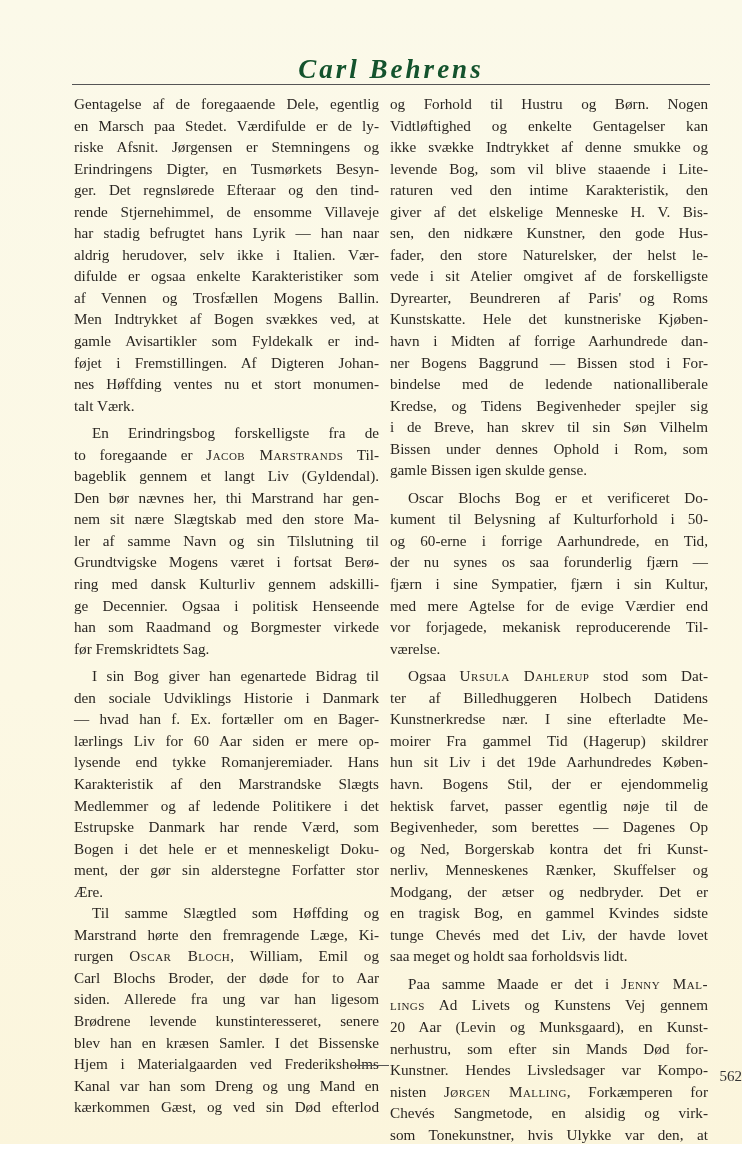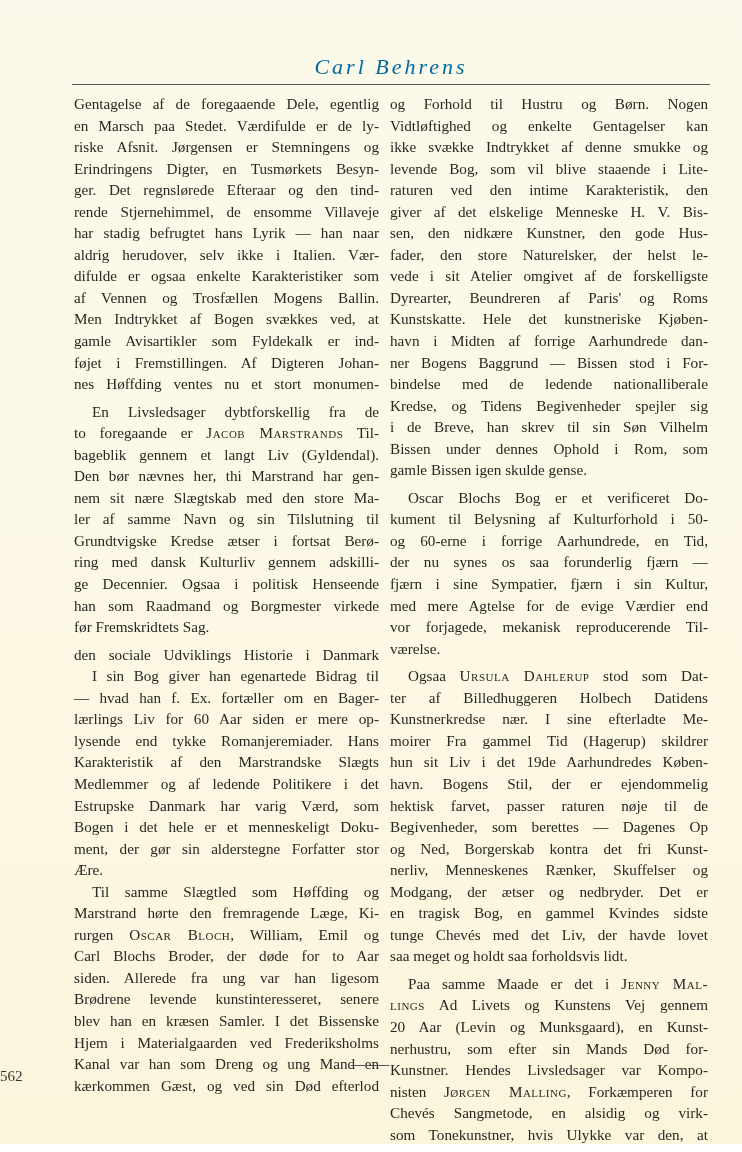--- a/index.html
+++ b/index.html
@@ -12,43 +12,43 @@
   }
   .page-bg {
     position: absolute; inset: 0;
     background: linear-gradient(180deg, #fbf9e9 0%, #fcf8e4 60%, #fbf5dc 100%);
   }
   .bottom-strip {
     position: absolute; left: 0; right: 0; bottom: 0; height: 8px; background: #ffffff;
   }
   .running-head {
     position: absolute; left: 72px; width: 638px; top: 54px;
-    text-align: center; font-style: italic; font-size: 22px;
-    letter-spacing: 3px; color: #0369a1;
+    text-align: center; font-style: italic; font-size: 27px;
+    letter-spacing: 3px; color: #14532d; font-weight: bold;
   }
   .head-rule {
     position: absolute; left: 72px; width: 638px; top: 84px;
     height: 0; border-top: 1.2px solid #555;
   }
   .col {
     position: absolute; top: 93px;
     font-size: 15.2px; line-height: 21.55px;
     text-align: justify;
   }
   .col-left { left: 74px; width: 305px; }
   .col-right { left: 390px; width: 318px; }
   .line { display: block; text-align: justify; text-align-last: justify; white-space: nowrap; height: 21.55px; overflow: visible; }
   .line.last { text-align-last: left; }
   .indent { padding-left: 18px; }
   .gap { height: 6px; }
   .sc { font-variant: small-caps; letter-spacing: 0.5px; margin-top: 16px; }
   .it { }
   .page-number {
     position: absolute; left: 0; width: 742px; top: 1068px;
-    text-align: left; font-size: 15px; color: #333;
+    text-align: right; font-size: 15px; color: #333;
   }
   .pn-rule {
     position: absolute; left: 351px; width: 38px; top: 1065px;
     border-top: 1px solid #555;
   }
 </style>
 </head>
 <body>
 
 <div class="page-bg"></div>
@@ -64,41 +64,42 @@
     <span class="line"><span>ger. Det regnslørede Efteraar og den tind-</span></span>
     <span class="line"><span>rende Stjernehimmel, de ensomme Villaveje</span></span>
     <span class="line"><span>har stadig befrugtet hans Lyrik — han naar</span></span>
     <span class="line"><span>aldrig herudover, selv ikke i Italien. Vær-</span></span>
     <span class="line"><span>difulde er ogsaa enkelte Karakteristiker som</span></span>
     <span class="line"><span>af Vennen og Trosfællen Mogens Ballin.</span></span>
     <span class="line"><span>Men Indtrykket af Bogen svækkes ved, at</span></span>
     <span class="line"><span>gamle Avisartikler som Fyldekalk er ind-</span></span>
     <span class="line"><span>føjet i Fremstillingen. Af Digteren Johan-</span></span>
     <span class="line"><span>nes Høffding ventes nu et stort monumen-</span></span>
+    <span class="line last"><span>talt Værk.</span></span>
     <div class="gap"></div>
-    <span class="line indent"><span>En Livsledsager dybtforskellig fra de</span></span>
+    <span class="line indent"><span>En Erindringsbog forskelligste fra de</span></span>
     <span class="line"><span>to foregaande er </span><span class="sc">Jacob Marstrands</span><span class="it"> Til-</span></span>
     <span class="line"><span class="it">bageblik gennem et langt Liv</span><span> (Gyldendal).</span></span>
     <span class="line"><span>Den bør nævnes her, thi Marstrand har gen-</span></span>
     <span class="line"><span>nem sit nære Slægtskab med den store Ma-</span></span>
     <span class="line"><span>ler af samme Navn og sin Tilslutning til</span></span>
-    <span class="line"><span>Grundtvigske Kredse ætser i fortsat Berø-</span></span>
+    <span class="line"><span>Grundtvigske Mogens været i fortsat Berø-</span></span>
     <span class="line"><span>ring med dansk Kulturliv gennem adskilli-</span></span>
     <span class="line"><span>ge Decennier.  Ogsaa i politisk Henseende</span></span>
     <span class="line"><span>han som Raadmand og Borgmester virkede</span></span>
     <span class="line last"><span>før Fremskridtets Sag.</span></span>
     <div class="gap"></div>
+    <span class="line indent"><span>I sin Bog giver han egenartede Bidrag til</span></span>
     <span class="line"><span>den sociale Udviklings Historie i Danmark</span></span>
-    <span class="line indent"><span>I sin Bog giver han egenartede Bidrag til</span></span>
     <span class="line"><span>— hvad han f. Ex. fortæller om en Bager-</span></span>
     <span class="line"><span>lærlings Liv for 60 Aar siden er mere op-</span></span>
     <span class="line"><span>lysende end tykke Romanjeremiader.  Hans</span></span>
     <span class="line"><span>Karakteristik af den Marstrandske Slægts</span></span>
     <span class="line"><span>Medlemmer og af ledende Politikere i det</span></span>
-    <span class="line"><span>Estrupske Danmark har varig Værd, som</span></span>
+    <span class="line"><span>Estrupske Danmark har rende Værd, som</span></span>
     <span class="line"><span>Bogen i det hele er et menneskeligt Doku-</span></span>
     <span class="line"><span>ment, der gør sin alderstegne Forfatter stor</span></span>
     <span class="line last"><span>Ære.</span></span>
     <span class="line indent"><span>Til samme Slægtled som Høffding og</span></span>
     <span class="line"><span>Marstrand hørte den fremragende Læge, Ki-</span></span>
     <span class="line"><span>rurgen </span><span class="sc">Oscar Bloch</span><span>, William, Emil og</span></span>
     <span class="line"><span>Carl Blochs Broder, der døde for to Aar</span></span>
     <span class="line"><span>siden. Allerede fra ung var han ligesom</span></span>
     <span class="line"><span>Brødrene levende kunstinteresseret, senere</span></span>
     <span class="line"><span>blev han en kræsen Samler. I det Bissenske</span></span>
@@ -134,21 +135,21 @@
     <span class="line"><span>med mere Agtelse for de evige Værdier end</span></span>
     <span class="line"><span>vor forjagede, mekanisk reproducerende Til-</span></span>
     <span class="line last"><span>værelse.</span></span>
     <div class="gap"></div>
     <span class="line indent"><span>Ogsaa </span><span class="sc">Ursula Dahlerup</span><span> stod som Dat-</span></span>
     <span class="line"><span>ter af Billedhuggeren Holbech Datidens</span></span>
     <span class="line"><span>Kunstnerkredse nær. I sine efterladte Me-</span></span>
     <span class="line"><span>moirer </span><span class="it">Fra gammel Tid</span><span> (Hagerup) skildrer</span></span>
     <span class="line"><span>hun sit Liv i det 19de Aarhundredes Køben-</span></span>
     <span class="line"><span>havn.  Bogens Stil, der er ejendommelig</span></span>
-    <span class="line"><span>hektisk farvet, passer raturen nøje til de</span></span>
+    <span class="line"><span>hektisk farvet, passer egentlig nøje til de</span></span>
     <span class="line"><span>Begivenheder, som berettes — Dagenes Op</span></span>
     <span class="line"><span>og Ned, Borgerskab kontra det fri Kunst-</span></span>
     <span class="line"><span>nerliv, Menneskenes Rænker, Skuffelser og</span></span>
     <span class="line"><span>Modgang, der ætser og nedbryder. Det er</span></span>
     <span class="line"><span>en tragisk Bog, en gammel Kvindes sidste</span></span>
     <span class="line"><span>tunge Chevés med det Liv, der havde lovet</span></span>
     <span class="line last"><span>saa meget og holdt saa forholdsvis lidt.</span></span>
     <div class="gap"></div>
     <span class="line indent"><span>Paa samme Maade er det i </span><span class="sc">Jenny Mal-</span></span>
     <span class="line"><span class="sc">lings</span><span class="it"> Ad Livets og Kunstens Vej gennem</span></span>

